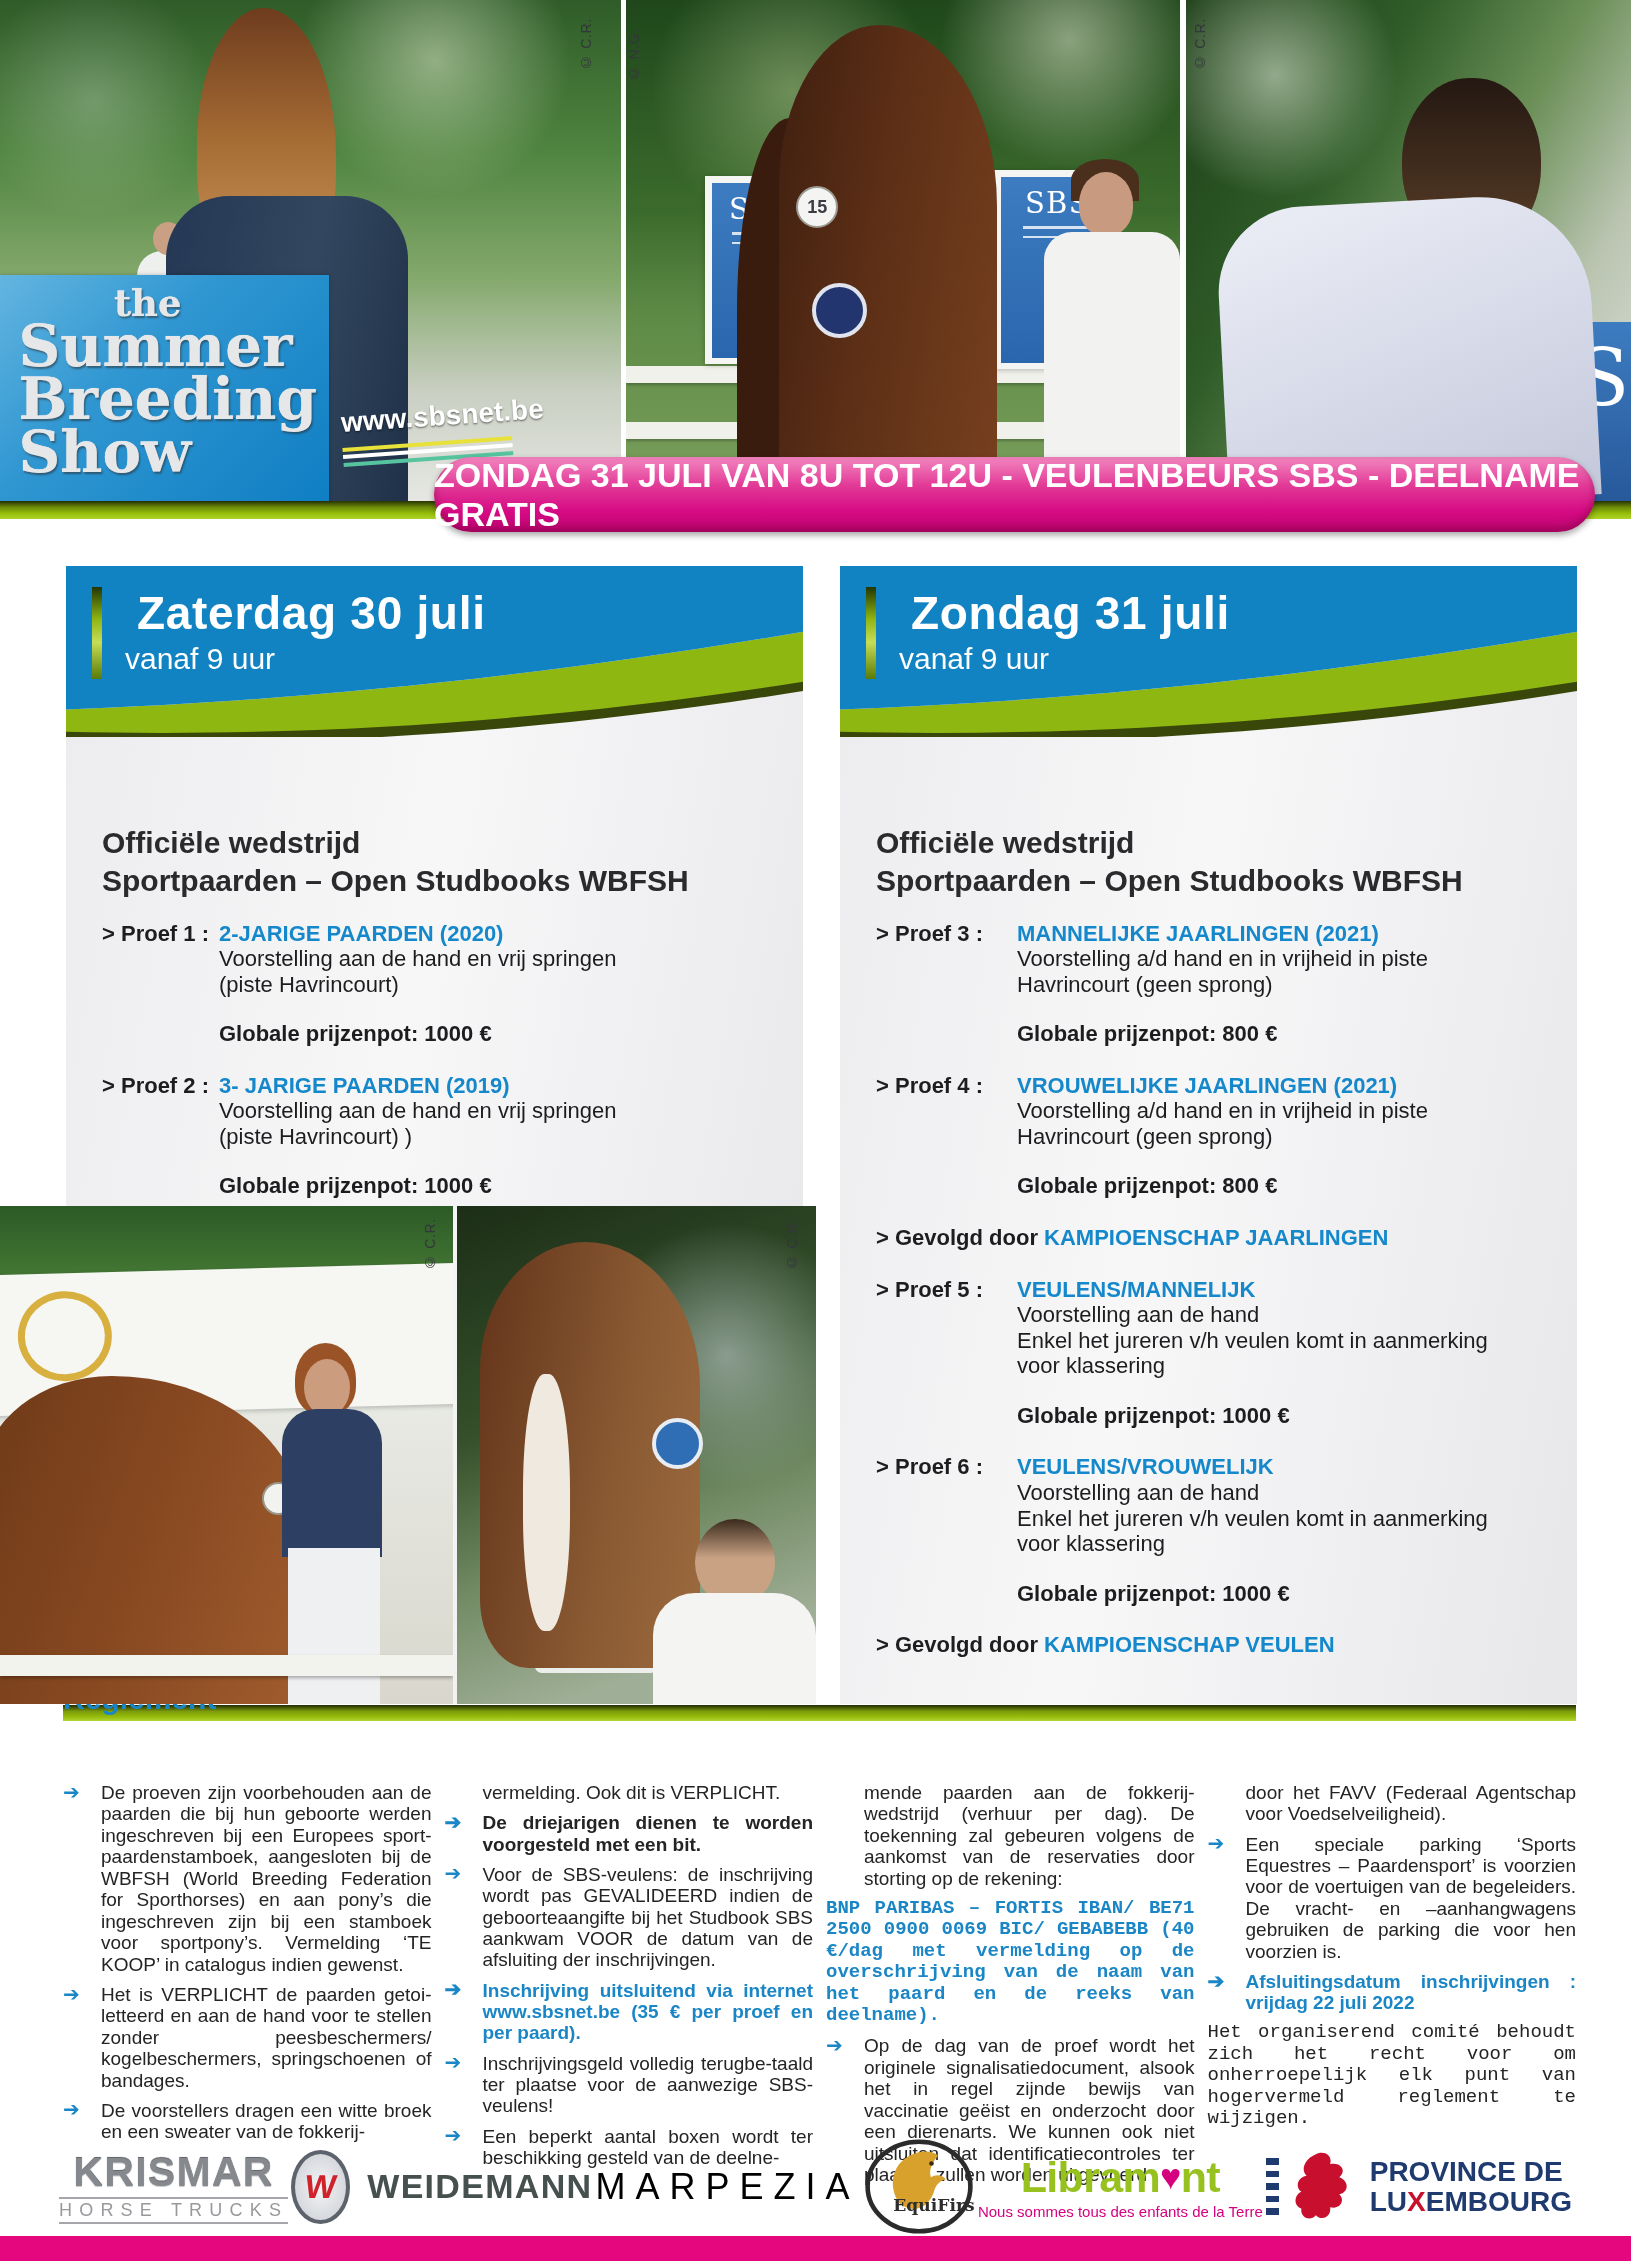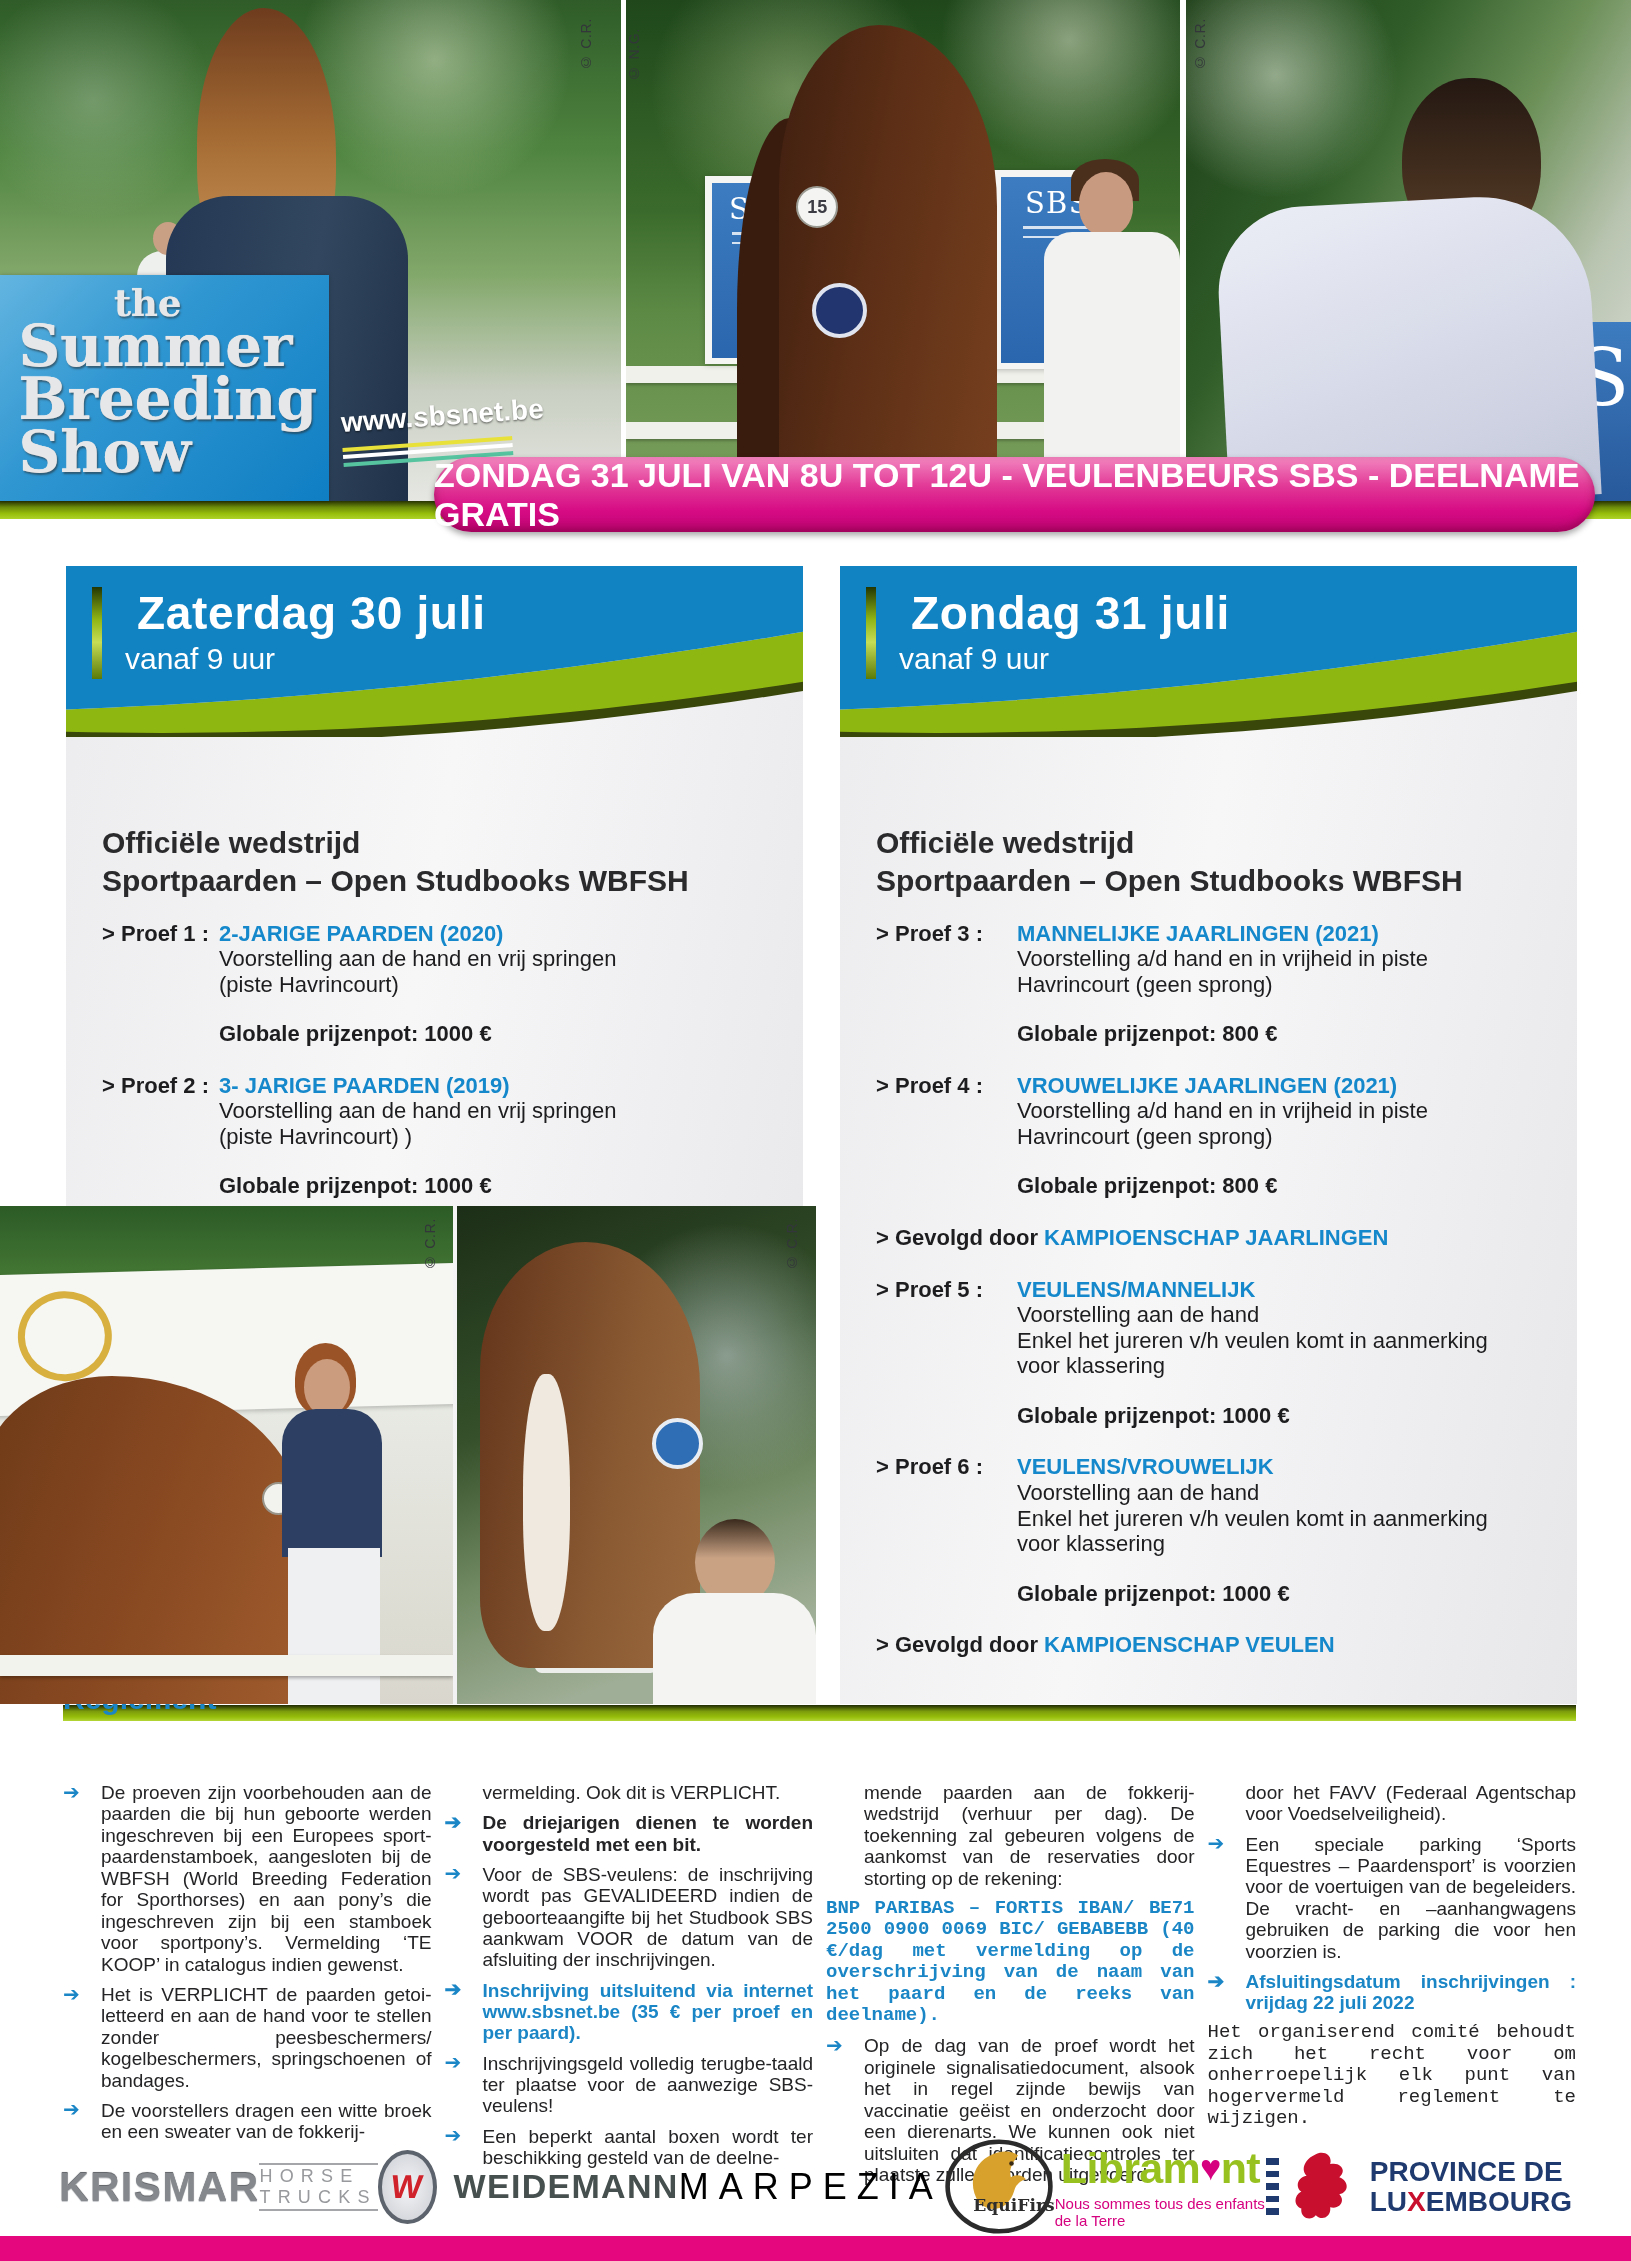--- a/index.html
+++ b/index.html
@@ -141,21 +141,21 @@
   .reg-col{flex:1;font-size:19px;line-height:1.13;color:#242426;}
   .rblock{position:relative;padding-left:38px;text-align:justify;margin-bottom:8.6px;}
   .rblock.b-flush{padding-left:0;font-family:Liberation Mono, monospace;}
   .rblock .arrow{position:absolute;left:0;top:-1.3px;color:#1b86c6;font-size:20px;}
   .rblock.b-bold{font-weight:bold;}
   .rblock.b-blue{font-weight:bold;color:#1b86c6;}
 
   
   .sponsors{left:59px;top:2137px;width:1513px;height:99px;display:flex;align-items:center;justify-content:space-between;}
   .sp{display:flex;align-items:center;}
-  .krismar{flex-direction:row;align-items:flex-end;}
+  .krismar{flex-direction:column;align-items:center;}
   .krismar .k1{font-size:41px;font-weight:bold;letter-spacing:1.3px;color:#85888c;text-shadow:0 1.3px 0.7px #c9cbce,0 -0.7px 0.7px #5e6165;}
   .krismar .k2{font-size:18px;letter-spacing:7.2px;color:#97999c;border-top:2px solid #a4a6a9;border-bottom:2px solid #a4a6a9;padding:1.3px 0;margin-top:1.3px;}
   .weidemann .oval{width:51px;height:66px;border-radius:50%;border:4px solid #5d636c;background:radial-gradient(#f4f5f7,#c9ccd2);
     display:flex;align-items:center;justify-content:center;margin-right:17px;}
   .weidemann .wl{color:#d0222a;font-size:33px;font-weight:bold;transform:skewX(-8deg);}
   .weidemann .wm{font-size:34px;font-weight:bold;color:#46504e;letter-spacing:1.3px;}
   .marpezia{font-size:36px;letter-spacing:10px;color:#000000;font-weight:normal;}
   .equifirst{position:relative;width:112px;height:99px;}
   .libramont{flex-direction:column;align-items:center;}
   .libramont .lm{font-size:43px;font-weight:bold;color:#97c11f;letter-spacing:-0.7px;}

